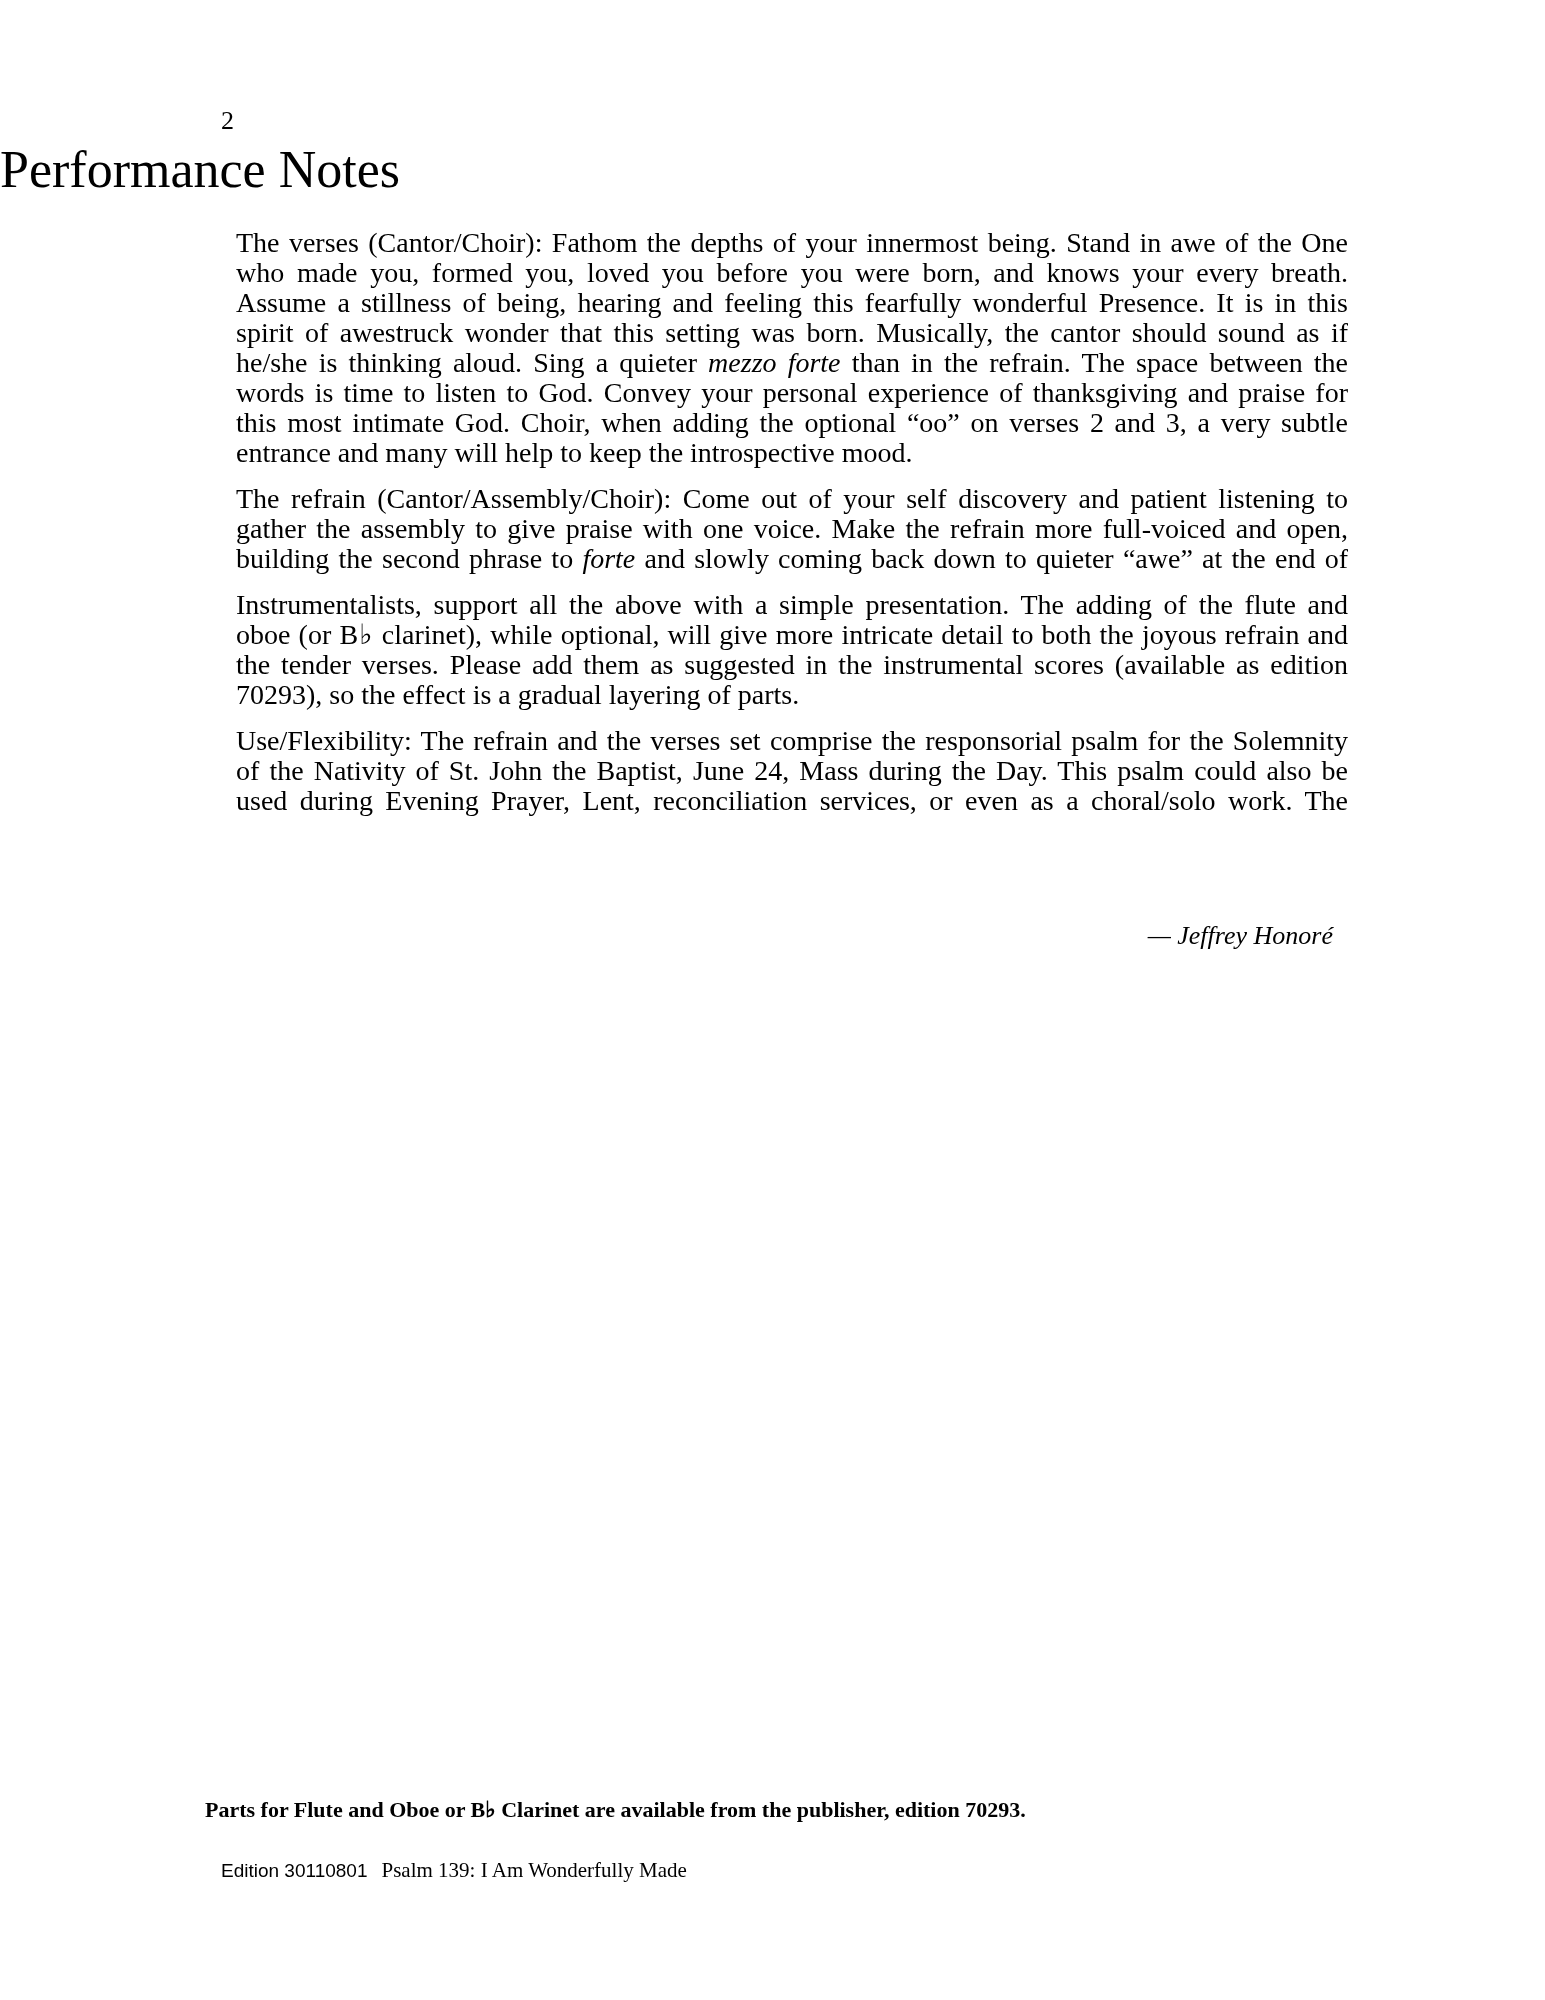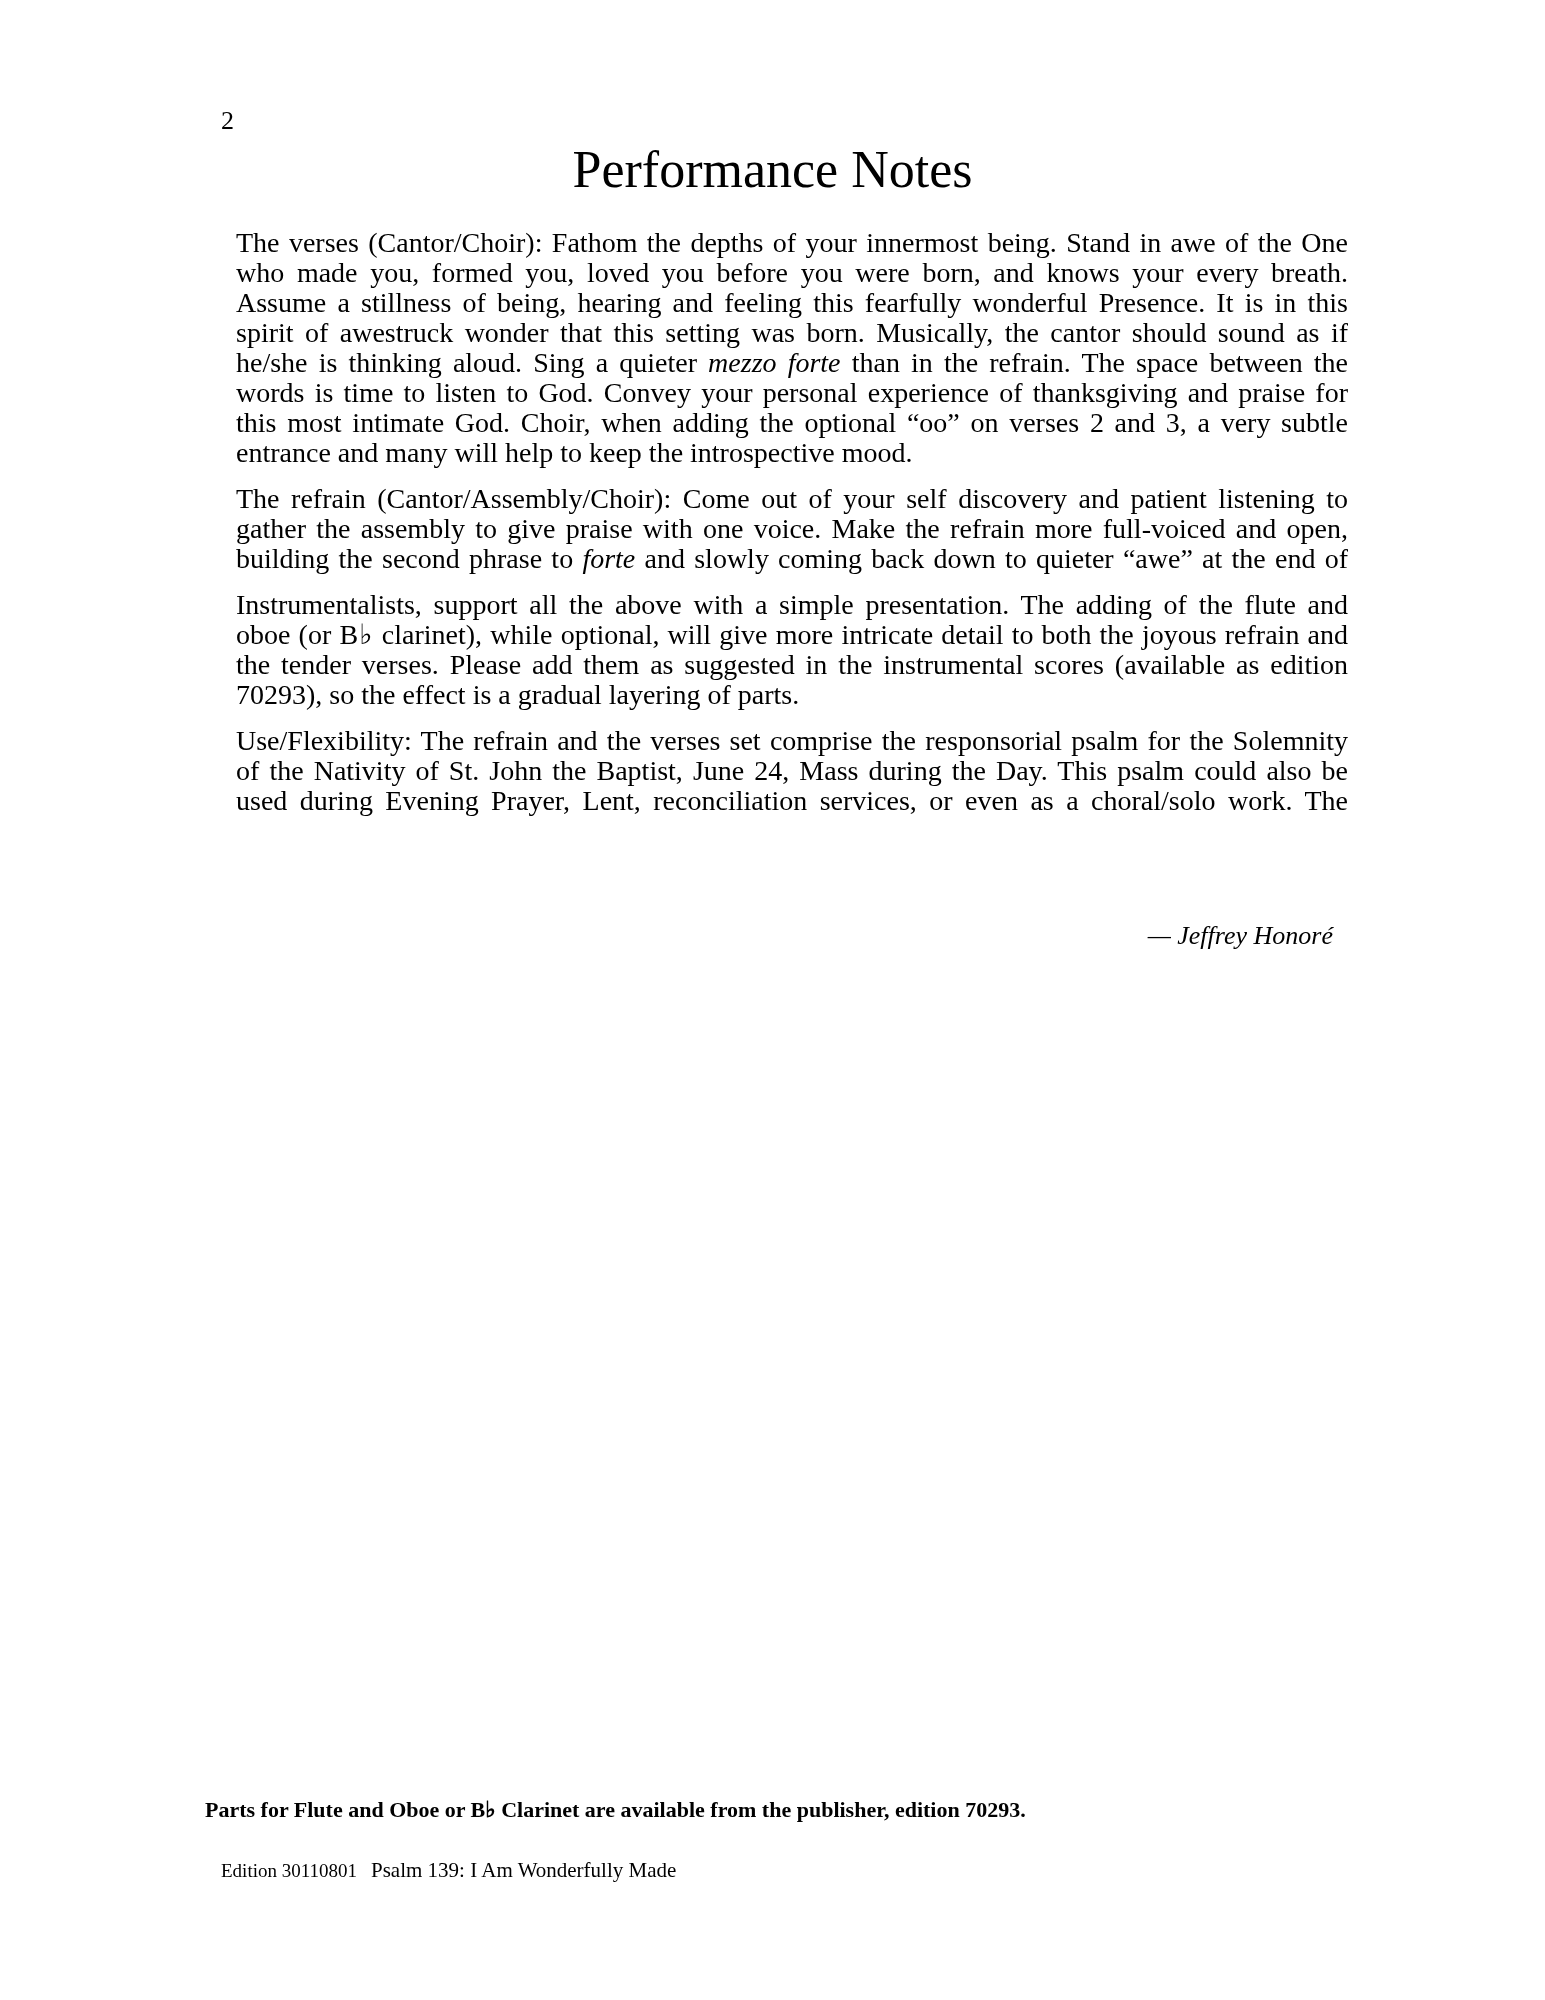--- a/index.html
+++ b/index.html
@@ -18,21 +18,20 @@
     top: 108px;
     font-size: 26px;
     line-height: 26px;
   }
   .title {
     position: absolute;
     left: 0;
     top: 144px;
     width: 100%;
     margin: 0;
-    text-align: center;
     font-size: 52px;
     line-height: 52px;
     font-weight: normal;
   }
   .content {
     position: absolute;
     left: 236px;
     top: 228px;
     width: 1112px;
     font-size: 28px;
@@ -69,21 +68,21 @@
   }
   .footer {
     position: absolute;
     left: 221px;
     top: 1858px;
     display: flex;
     align-items: baseline;
     gap: 14px;
   }
   .footer .edition {
-    font-family: Liberation Serif, serif;
+    font-family: Liberation Sans, sans-serif;
     font-size: 19px;
   }
   .footer .work-title {
     font-family: "Liberation Serif", serif;
     font-size: 21px;
   }
 </style>
 </head>
 <body>
 

